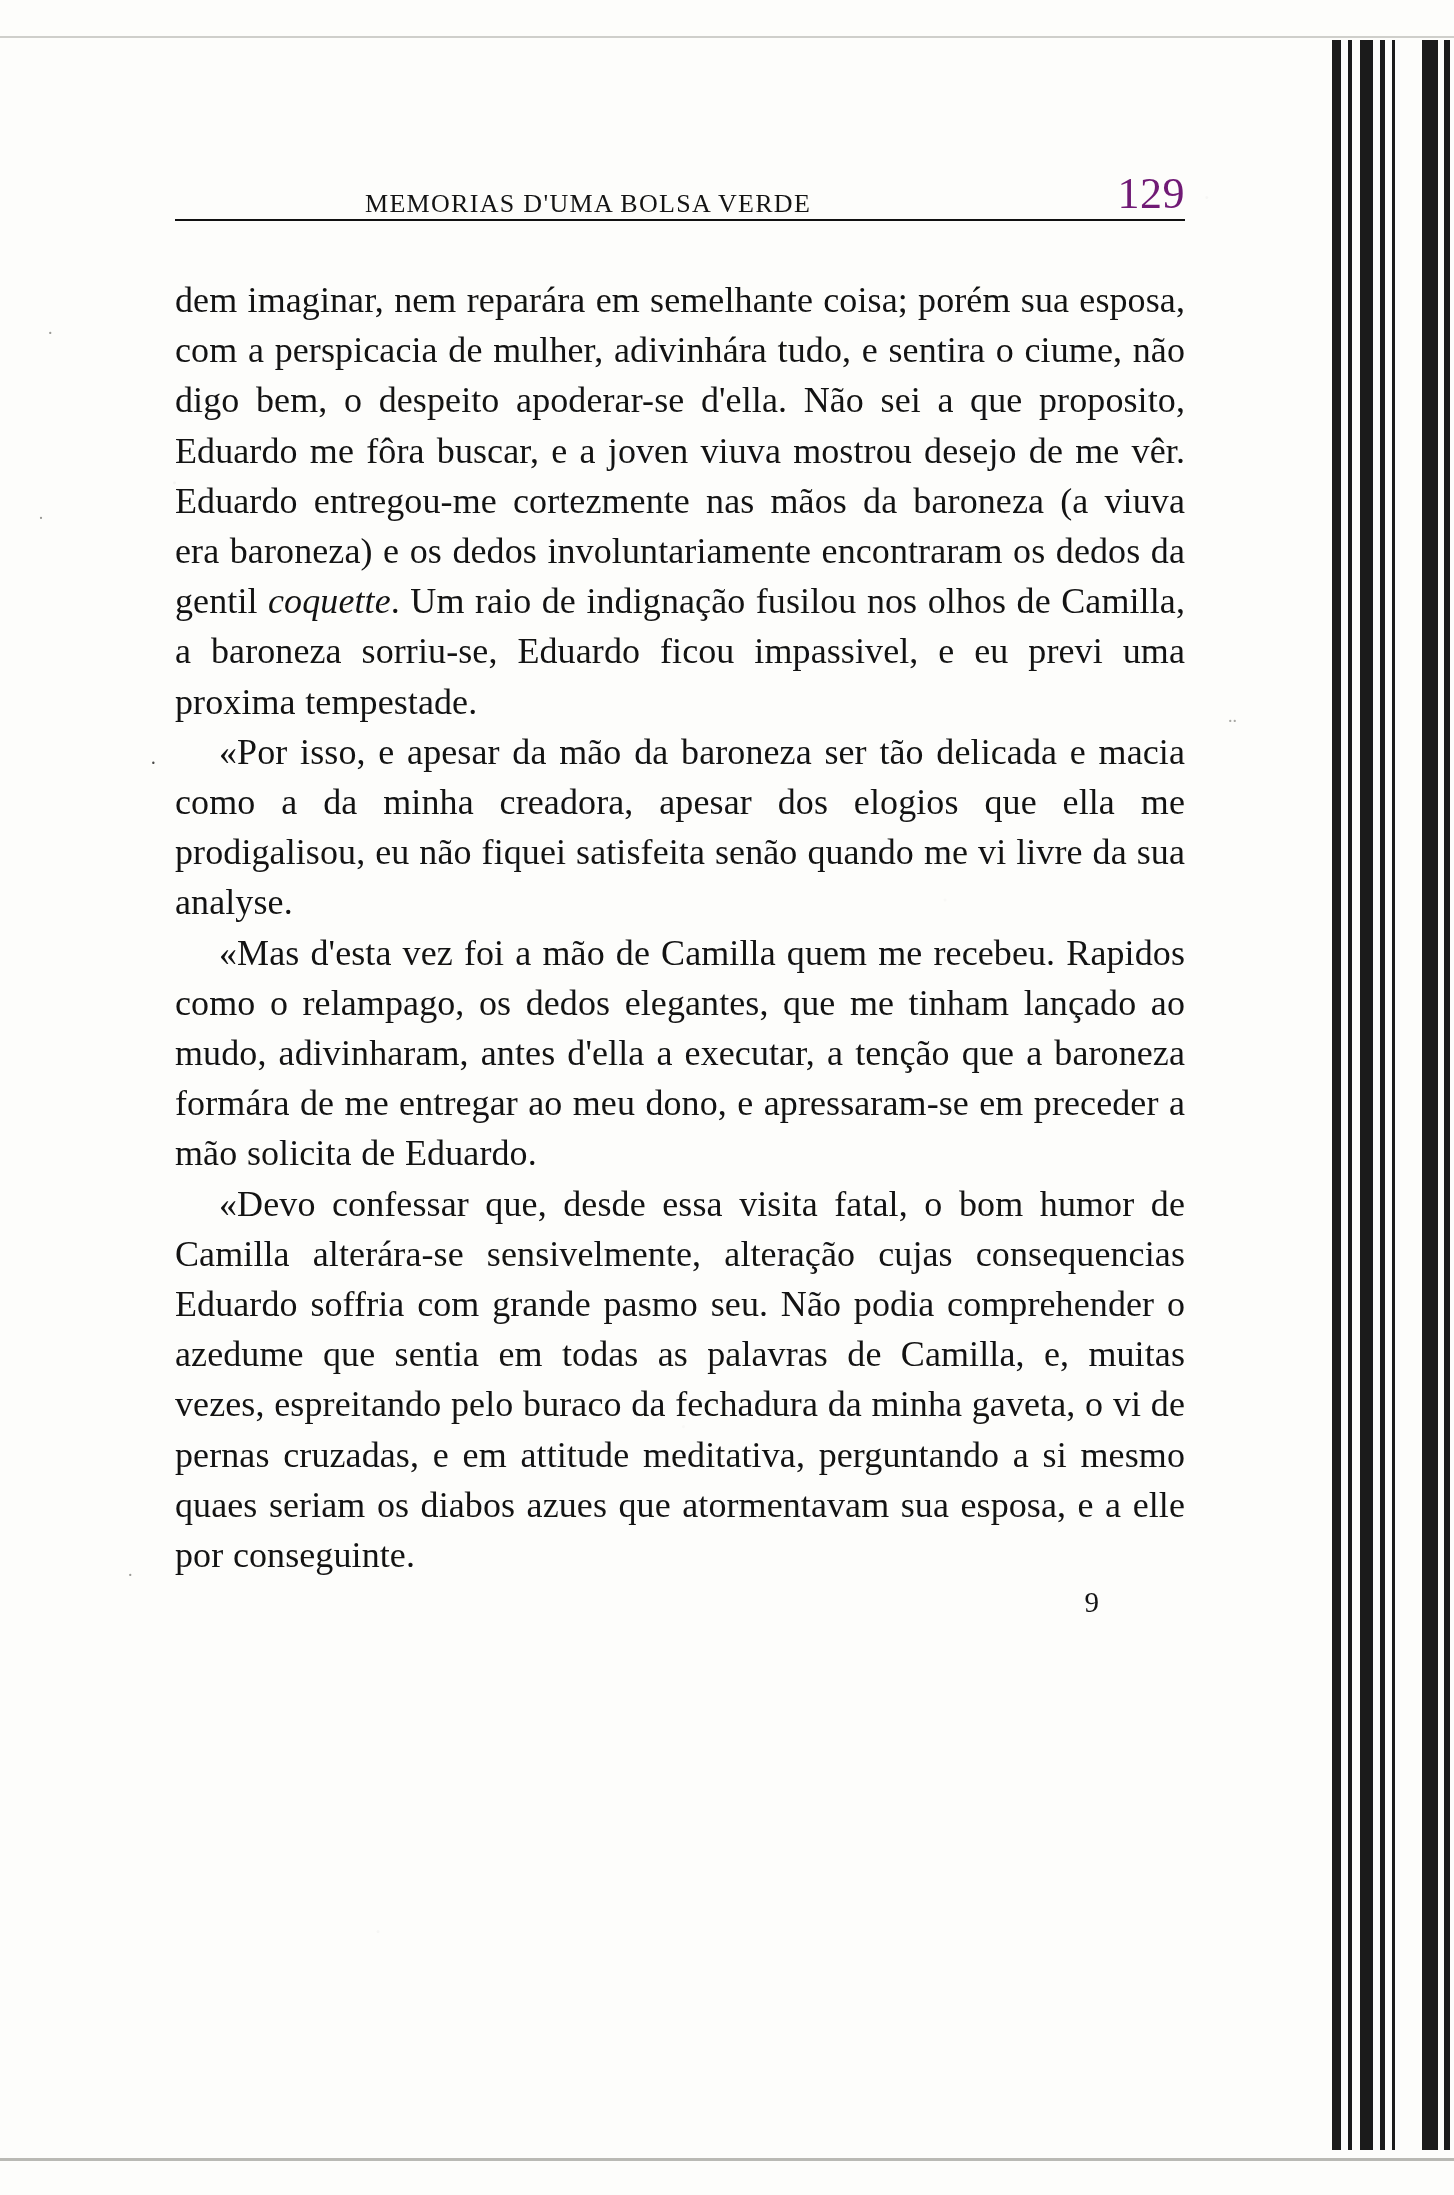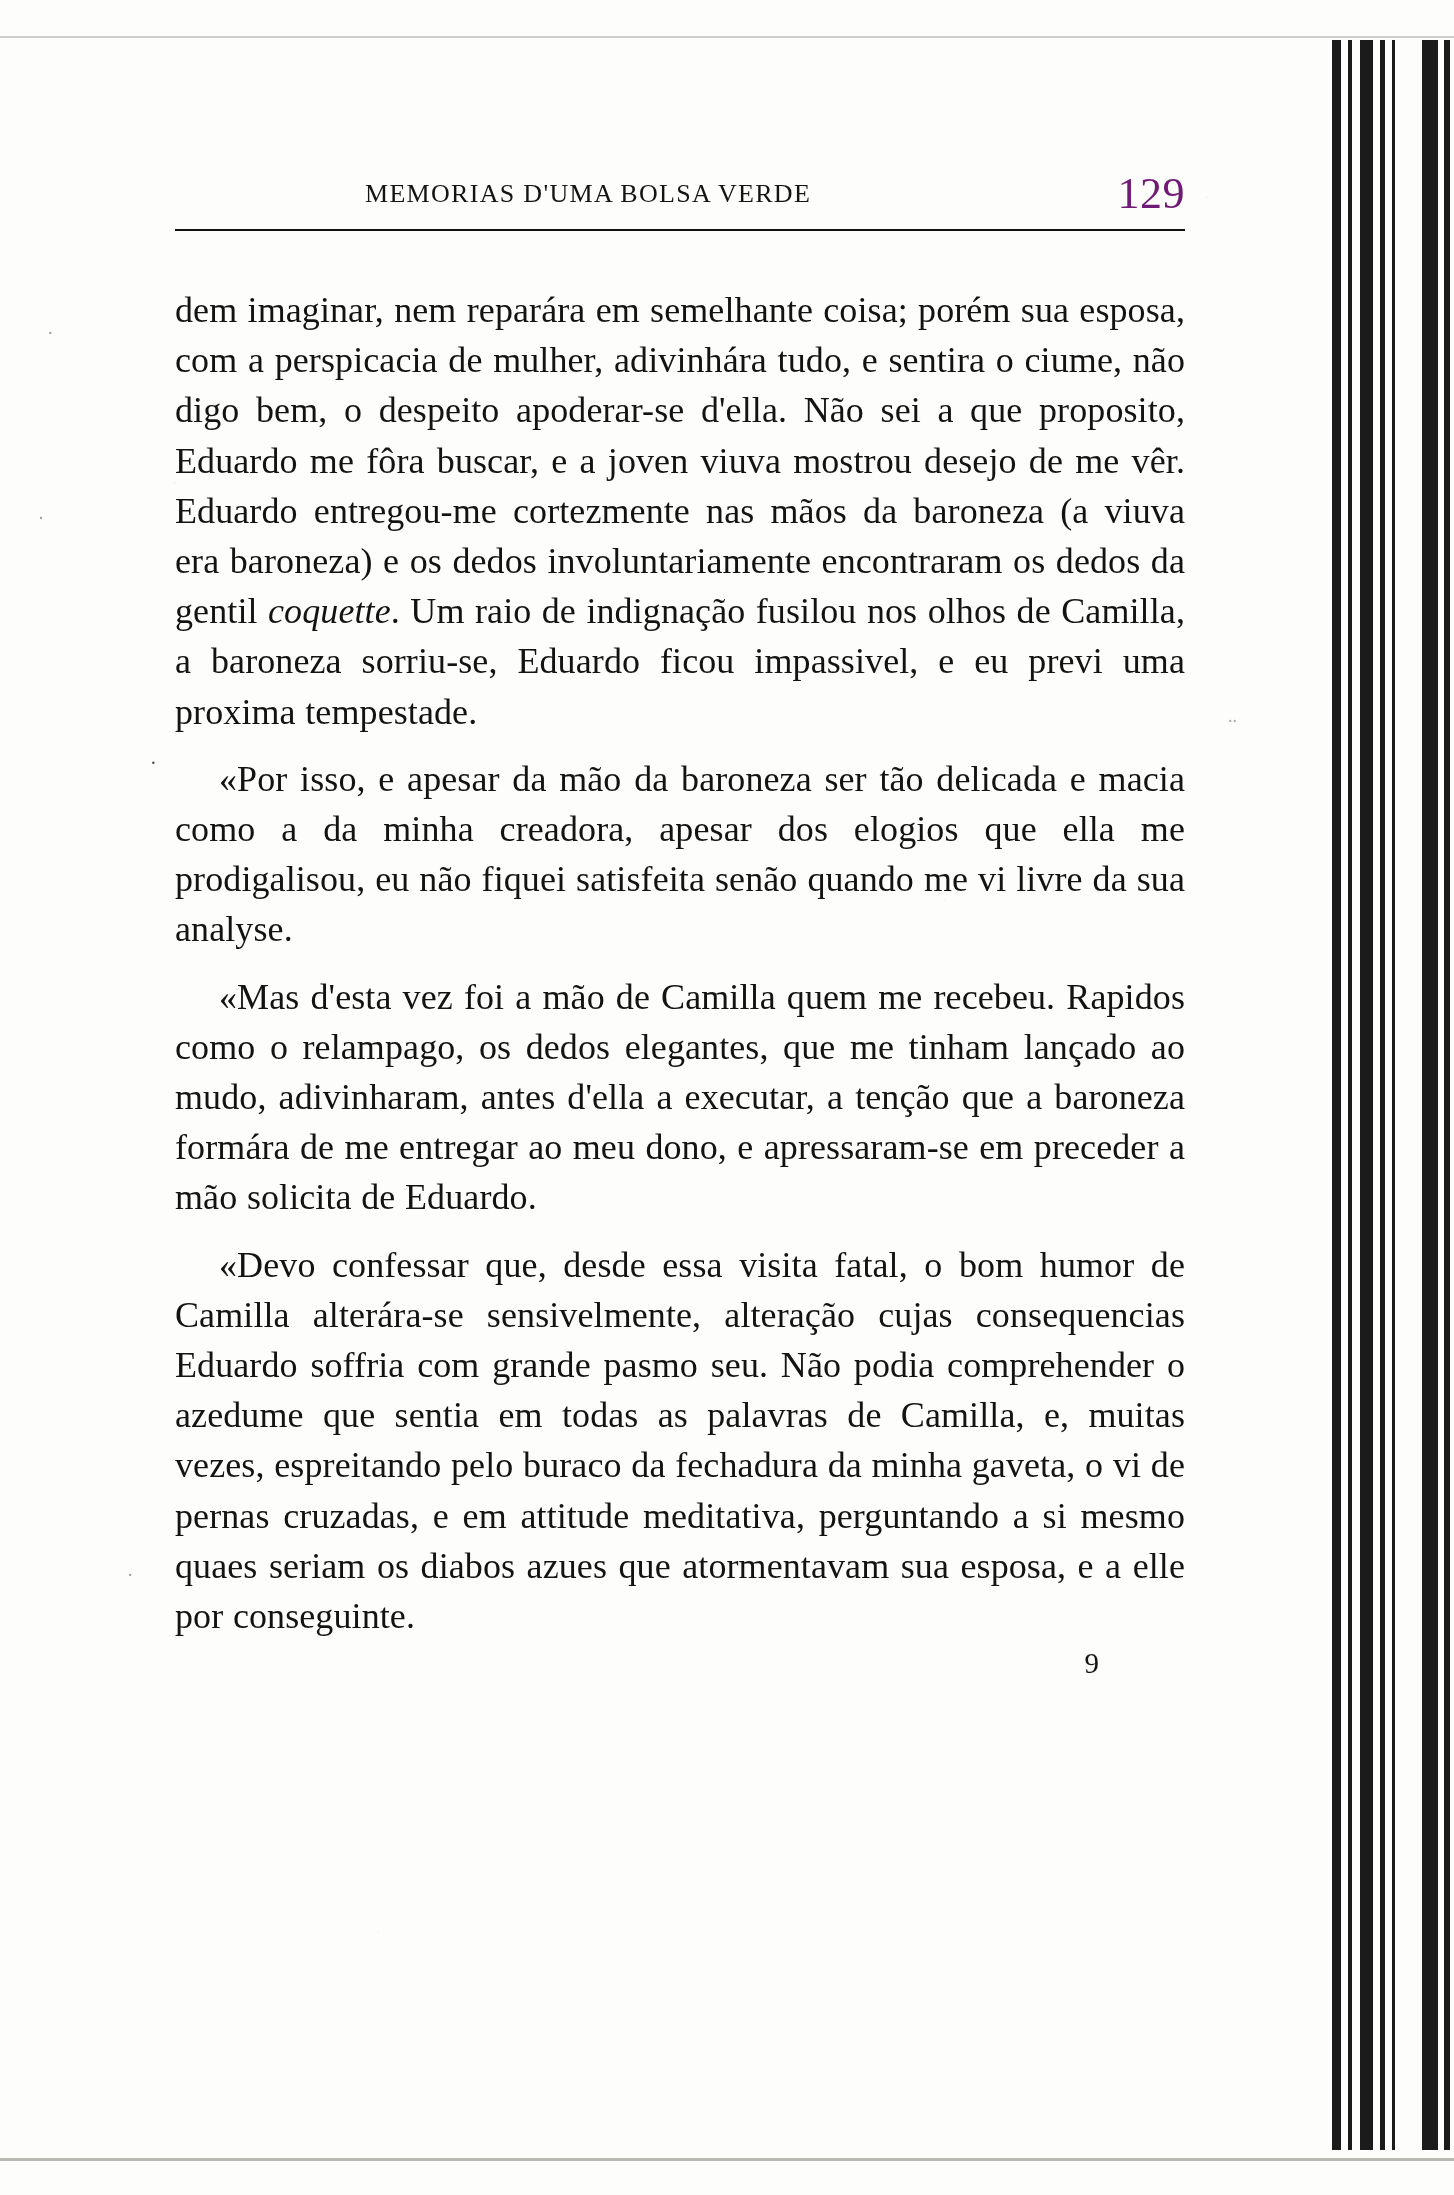--- a/index.html
+++ b/index.html
@@ -72,24 +72,23 @@
 
   .content {
     position: absolute;
     left: 175px;
     top: 168px;
     width: 1010px;
   }
 
   .running-head {
     display: flex;
-    align-items: center;
+    align-items: flex-end;
     justify-content: space-between;
     border-bottom: 2px solid #111;
-    padding-bottom: 10px;
     margin-bottom: 54px;
   }
   .rh-title {
     font-variant: small-caps;
     font-size: 26px;
     letter-spacing: 1.3px;
     color: #141414;
     margin-left: 190px;
   }
   .rh-page {
@@ -104,21 +103,20 @@
     font-size: 36px;
     line-height: 50.2px;
     color: #131313;
     text-align: justify;
     text-align-last: left;
     word-spacing: 0.5px;
     letter-spacing: 0.1px;
   }
   .body-text p.indent {
     text-indent: 44px;
-    margin-top: 17px;
   }
   .body-text p em {
     font-style: italic;
   }
 
   .signature {
     margin-top: 6px;
     text-align: right;
     padding-right: 86px;
     font-size: 29px;

